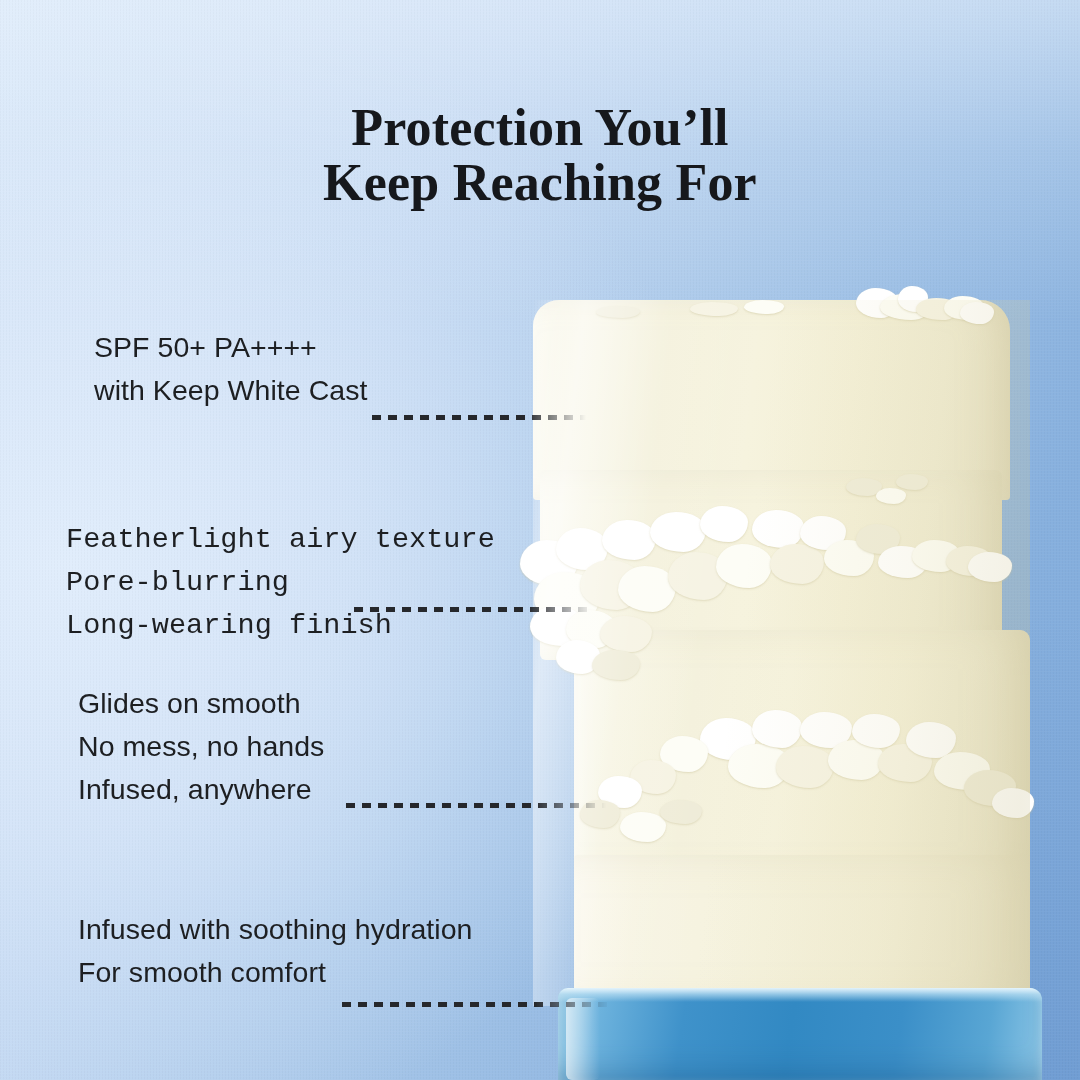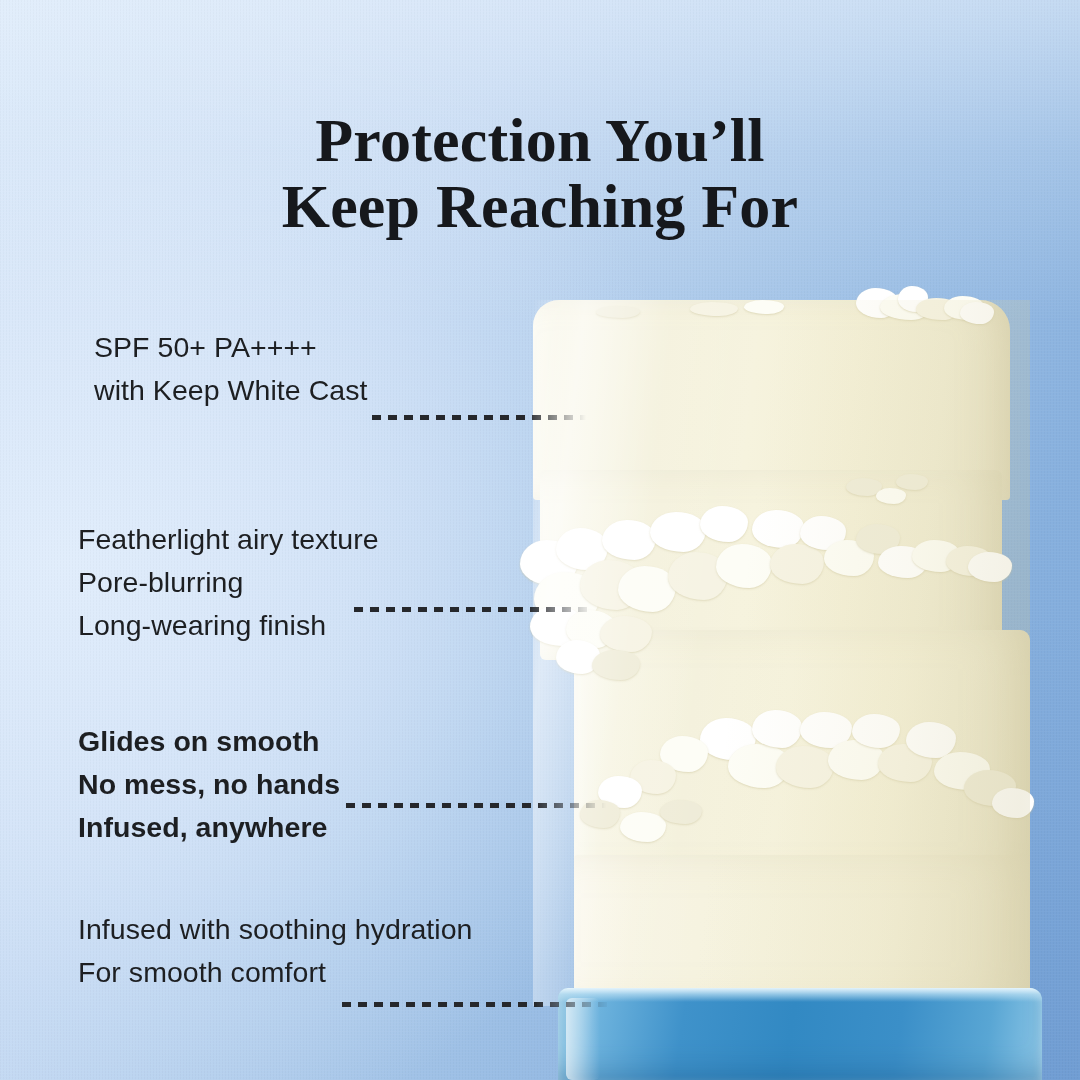--- a/index.html
+++ b/index.html
@@ -69,21 +69,21 @@
   }
 
   
   .headline {
     position: absolute;
     left: 0;
     right: 0;
     top: 64px;
     text-align: center;
     font-family: "Liberation Serif", "DejaVu Serif", serif;
-    font-size: 62px;
+    font-size: 52px;
     line-height: 1.10;
     letter-spacing: .2px;
     color: #16181c;
     z-index: 40;
     padding: 0 70px;
     box-sizing: border-box;
   }
   .headline .hl-line { display: block; white-space: nowrap; }
   .headline .hl-line.l2 { margin-top: -2px; }
 
@@ -337,30 +337,30 @@
   </h1>
 
   <div class="feature" style="left:78px; top:326px;margin-left:16px;">
     <span class="fline">SPF 50+ PA++++</span>
     <span class="fline last">
       <span class="ftext">with Keep White Cast</span>
     </span>
   </div>
   <div class="leader fade" style="left:372px; top:415px; width:214px;"></div>
 
-  <div class="feature" style="left:78px; top:518px;">
+  <div class="feature" style="left:66px; top:518px;font-family:Liberation Mono, monospace;">
     <span class="fline">Featherlight airy texture</span>
     <span class="fline">Pore-blurring</span>
     <span class="fline last">
       <span class="ftext">Long-wearing finish</span>
     </span>
   </div>
   <div class="leader fade" style="left:354px; top:607px; width:240px;"></div>
 
-  <div class="feature" style="left:78px; top:720px;font-weight:bold;">
+  <div class="feature" style="left:78px; top:682px;">
     <span class="fline">Glides on smooth</span>
     <span class="fline">No mess, no hands</span>
     <span class="fline last">
       <span class="ftext">Infused, anywhere</span>
     </span>
   </div>
   <div class="leader fade" style="left:346px; top:803px; width:260px;"></div>
 
   <div class="feature" style="left:78px; top:908px;">
     <span class="fline">Infused with soothing hydration</span>

